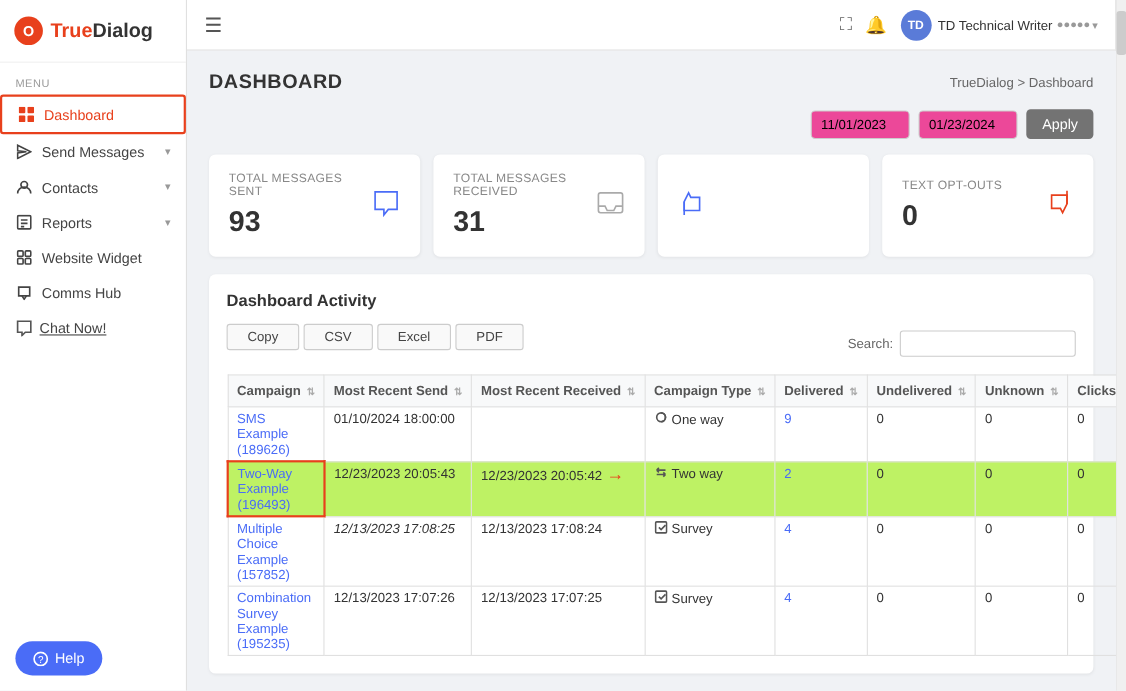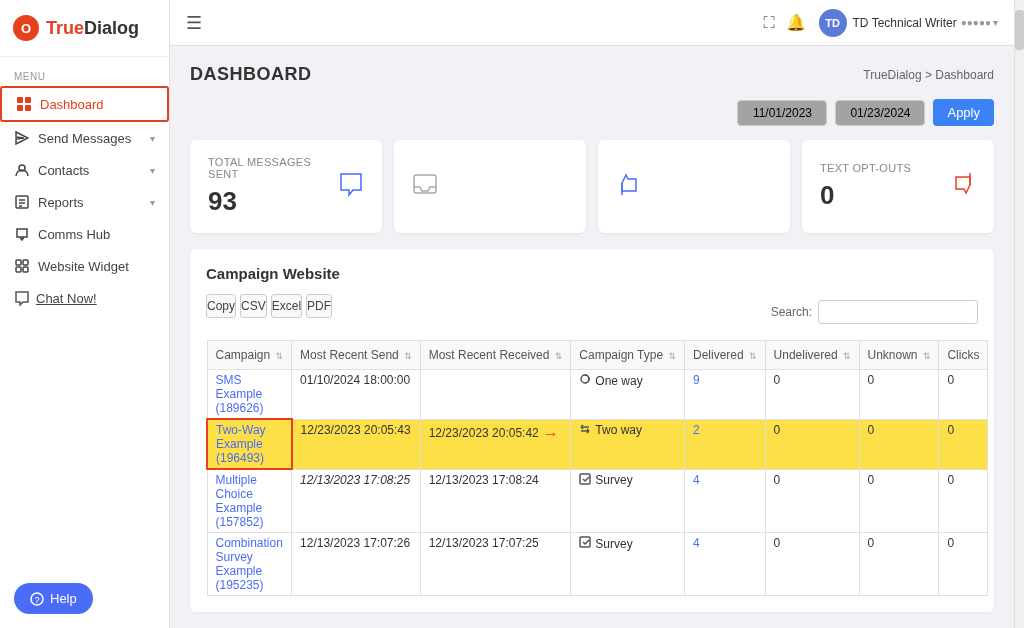--- a/index.html
+++ b/index.html
@@ -179,26 +179,25 @@
       align-items: center;
       justify-content: flex-end;
       gap: 8px;
       margin-bottom: 14px;
     }
     .date-input {
       border: 1px solid #ccc;
       border-radius: 4px;
       padding: 5px 8px;
       font-size: 12px;
-      background: #a3a3a3;
+      background: #ec4899;
       width: 90px;
-      text-align: center;
     }
     .apply-btn {
-      background: #3b82f6;
+      background: #737373;
       color: #fff;
       border: none;
       border-radius: 4px;
       padding: 6px 14px;
       cursor: pointer;
       font-size: 13px;
     }
 
     
     .stats-row {
@@ -252,21 +251,21 @@
     }
     .btn-group {
       display: flex;
       gap: 4px;
       margin-bottom: 12px;
     }
     .export-btn {
       border: 1px solid #ccc;
       background: #f9f9f9;
       border-radius: 3px;
-      padding: 4px 0;
+      padding: 4px 18px;
       cursor: pointer;
       font-size: 12px;
       color: #444;
     }
     .search-label {
       font-size: 12px;
       color: #666;
     }
     .search-input {
       border: 1px solid #ccc;
@@ -281,36 +280,36 @@
       width: 100%;
       border-collapse: collapse;
       font-size: 12px;
     }
     .campaign-table th {
       background: #f8f9fa;
       border: 1px solid #e0e0e0;
       padding: 7px 8px;
       text-align: left;
       color: #555;
-      font-weight: 400;
+      font-weight: 700;
       white-space: nowrap;
       cursor: pointer;
       user-select: none;
     }
     .campaign-table th .sort-icon {
       color: #aaa;
       margin-left: 2px;
       font-size: 9px;
     }
     .campaign-table td {
       border: 1px solid #e0e0e0;
       padding: 3px 8px;
       vertical-align: top;
     }
-    .campaign-table tr.highlighted td { background: #fde047; }
+    .campaign-table tr.highlighted td { background: #bef264; }
     .campaign-table tr.highlighted td:first-child {
       border: 2px solid #e8401c;
     }
 
     .campaign-link {
       color: #4a6cf7;
       cursor: pointer;
       text-decoration: none;
     }
 
@@ -402,37 +401,37 @@
           <line x1="4" y1="11" x2="7" y2="11"></line>
         </svg>
     </span>
     <span>Reports</span>
     <span class="chevron">▾</span>
   </div>
 
   <div class="sidebar-item">
     <span class="item-icon">
       <svg width="14" height="14" viewBox="0 0 14 14" fill="none" stroke="currentColor" stroke-width="1.5">
-          <path d="M2 2h10v8H2z"></path>
-          <path d="M5 10l2 3 2-3"></path>
-        </svg>
-    </span>
-    <span>Comms Hub</span>
-  </div>
-
-  <div class="sidebar-item">
-    <span class="item-icon">
-      <svg width="14" height="14" viewBox="0 0 14 14" fill="none" stroke="currentColor" stroke-width="1.5">
           <rect x="1" y="1" width="5" height="5" rx="1"></rect>
           <rect x="8" y="1" width="5" height="5" rx="1"></rect>
           <rect x="1" y="8" width="5" height="5" rx="1"></rect>
           <rect x="8" y="8" width="5" height="5" rx="1"></rect>
         </svg>
     </span>
     <span>Website Widget</span>
+  </div>
+
+  <div class="sidebar-item">
+    <span class="item-icon">
+      <svg width="14" height="14" viewBox="0 0 14 14" fill="none" stroke="currentColor" stroke-width="1.5">
+          <path d="M2 2h10v8H2z"></path>
+          <path d="M5 10l2 3 2-3"></path>
+        </svg>
+    </span>
+    <span>Comms Hub</span>
   </div>
 
   <div class="chat-now">
     <svg width="16" height="16" viewBox="0 0 16 16" fill="none" stroke="#555" stroke-width="1.5">
         <path d="M2 2h12v10H9l-3 3v-3H2z"></path>
       </svg>
     <span>Chat Now!</span>
   </div>
 
   <div class="sidebar-bottom">
@@ -486,20 +485,24 @@
           <div class="stat-label">TOTAL MESSAGES SENT</div>
           <div class="stat-value">93</div>
         </div>
         <span class="stat-icon blue">
           <svg width="26" height="26" viewBox="0 0 26 26" fill="none" stroke="#4a6cf7" stroke-width="1.5">
               <path d="M3 3h20v16H15l-4 5v-5H3z"></path>
             </svg>
         </span>
       </div>
       <div class="stat-card">
+        <div>
+          <div class="stat-label">TOTAL MESSAGES RECEIVED</div>
+          <div class="stat-value">31</div>
+        </div>
         <span class="stat-icon">
           <svg width="26" height="26" viewBox="0 0 26 26" fill="none" stroke="#aaa" stroke-width="1.5">
               <rect x="2" y="4" width="22" height="18" rx="2"></rect>
               <polyline points="2,16 8,16 10,20 16,20 18,16 24,16"></polyline>
             </svg>
         </span>
       </div>
       <div class="stat-card">
         <span class="stat-icon thumb-up">
           <svg width="26" height="26" viewBox="0 0 26 26" fill="none" stroke="#4a6cf7" stroke-width="1.5">
@@ -516,21 +519,21 @@
         <span class="stat-icon thumb-down">
           <svg width="26" height="26" viewBox="0 0 26 26" fill="none" stroke="#e8401c" stroke-width="1.5">
               <path d="M20 14l-4 8-2-4H6V6h14v8z"></path>
               <line x1="20" y1="14" x2="20" y2="2"></line>
             </svg>
         </span>
       </div>
     </div>
 
     <div class="campaign-section">
-      <div class="campaign-title">Campaign Website</div>
+      <div class="campaign-title">Dashboard Activity</div>
 
       <div style="display:flex;justify-content:space-between;align-items:center;margin-bottom:10px;">
         <div class="btn-group">
           <button class="export-btn">Copy</button>
           <button class="export-btn">CSV</button>
           <button class="export-btn">Excel</button>
           <button class="export-btn">PDF</button>
         </div>
         <div style="display:flex;align-items:center;gap:6px;">
           <span class="search-label">Search:</span>

